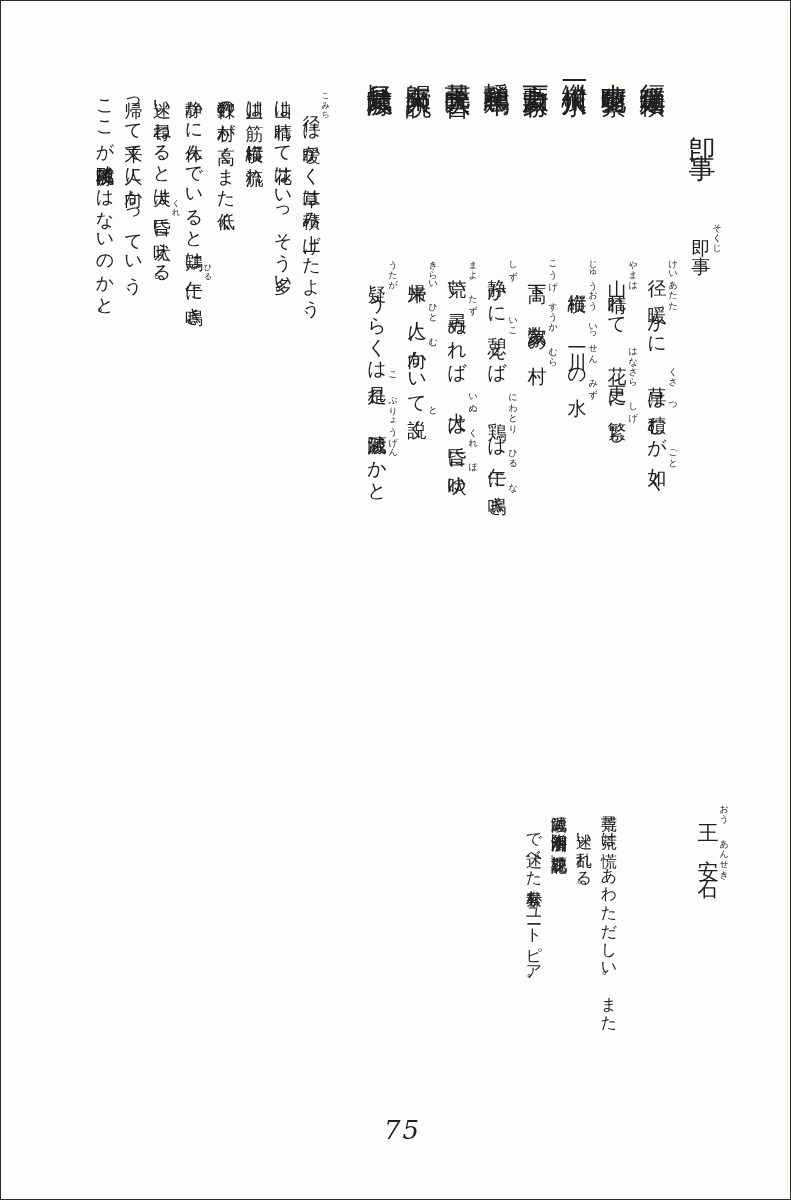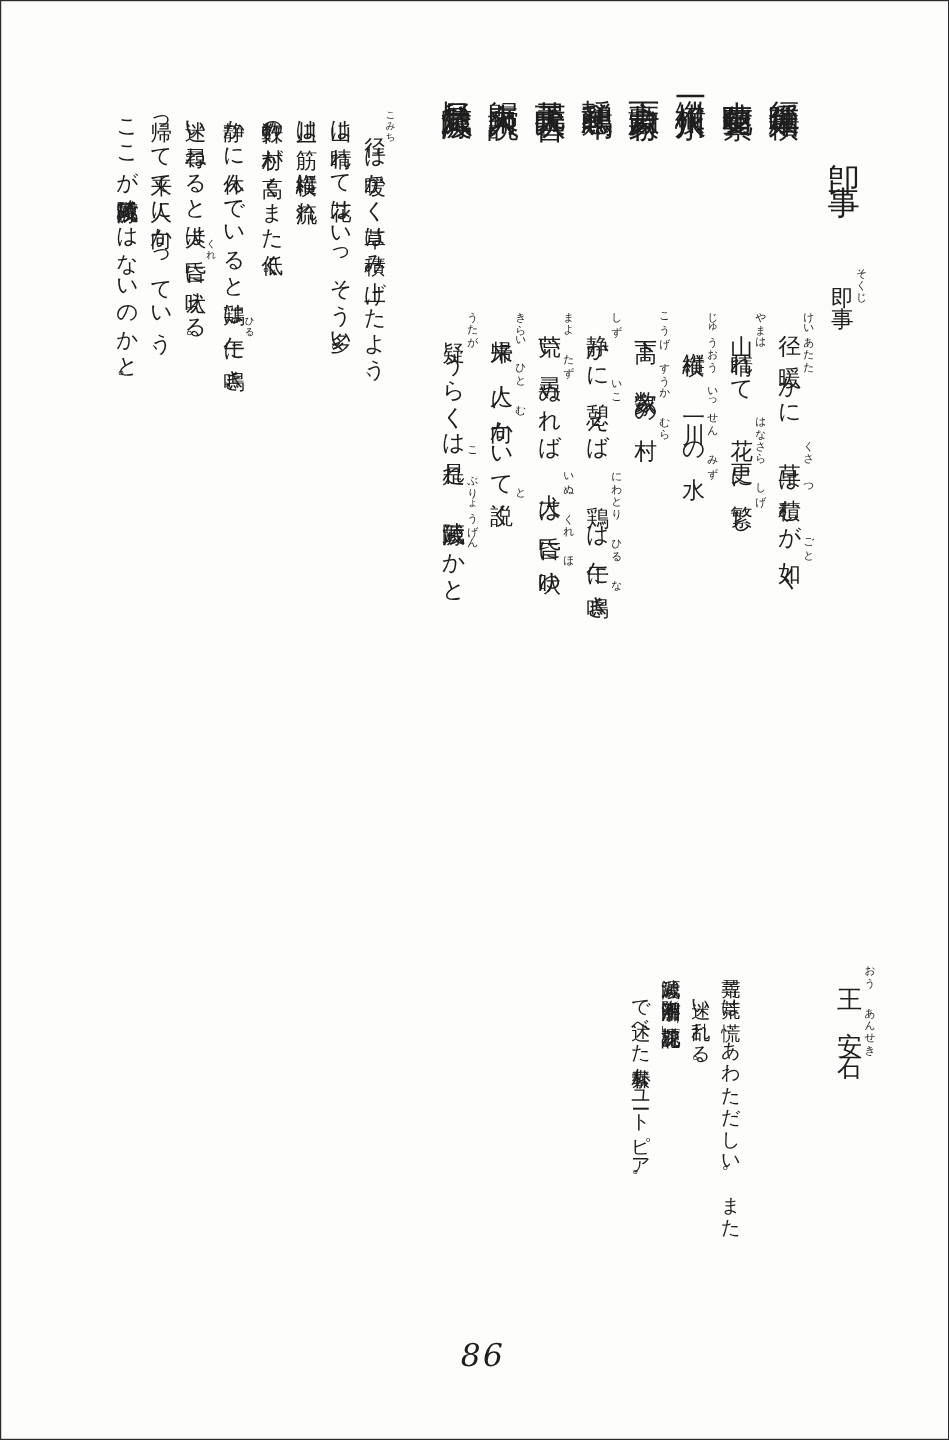--- a/index.html
+++ b/index.html
@@ -117,15 +117,15 @@
 
   <div class="v author"><ruby>王<rt>おう</rt></ruby>　<ruby>安<rt>あん</rt></ruby><ruby>石<rt>せき</rt></ruby></div>
 
   <div class="v notes">
     <span class="note-line">荒尋　荒は慌、あわただしい。また</span>
     <span class="note-line cont">迷い乱れる。</span>
     <span class="note-line">武陵源　陶潜（淵明）が「桃花源記」</span>
     <span class="note-line cont">で述べた素朴なユートピア。</span>
   </div>
 
-  <div class="page-number">86</div>
+  <div class="page-number">75</div>
 
 </div>
 
 </body></html>

